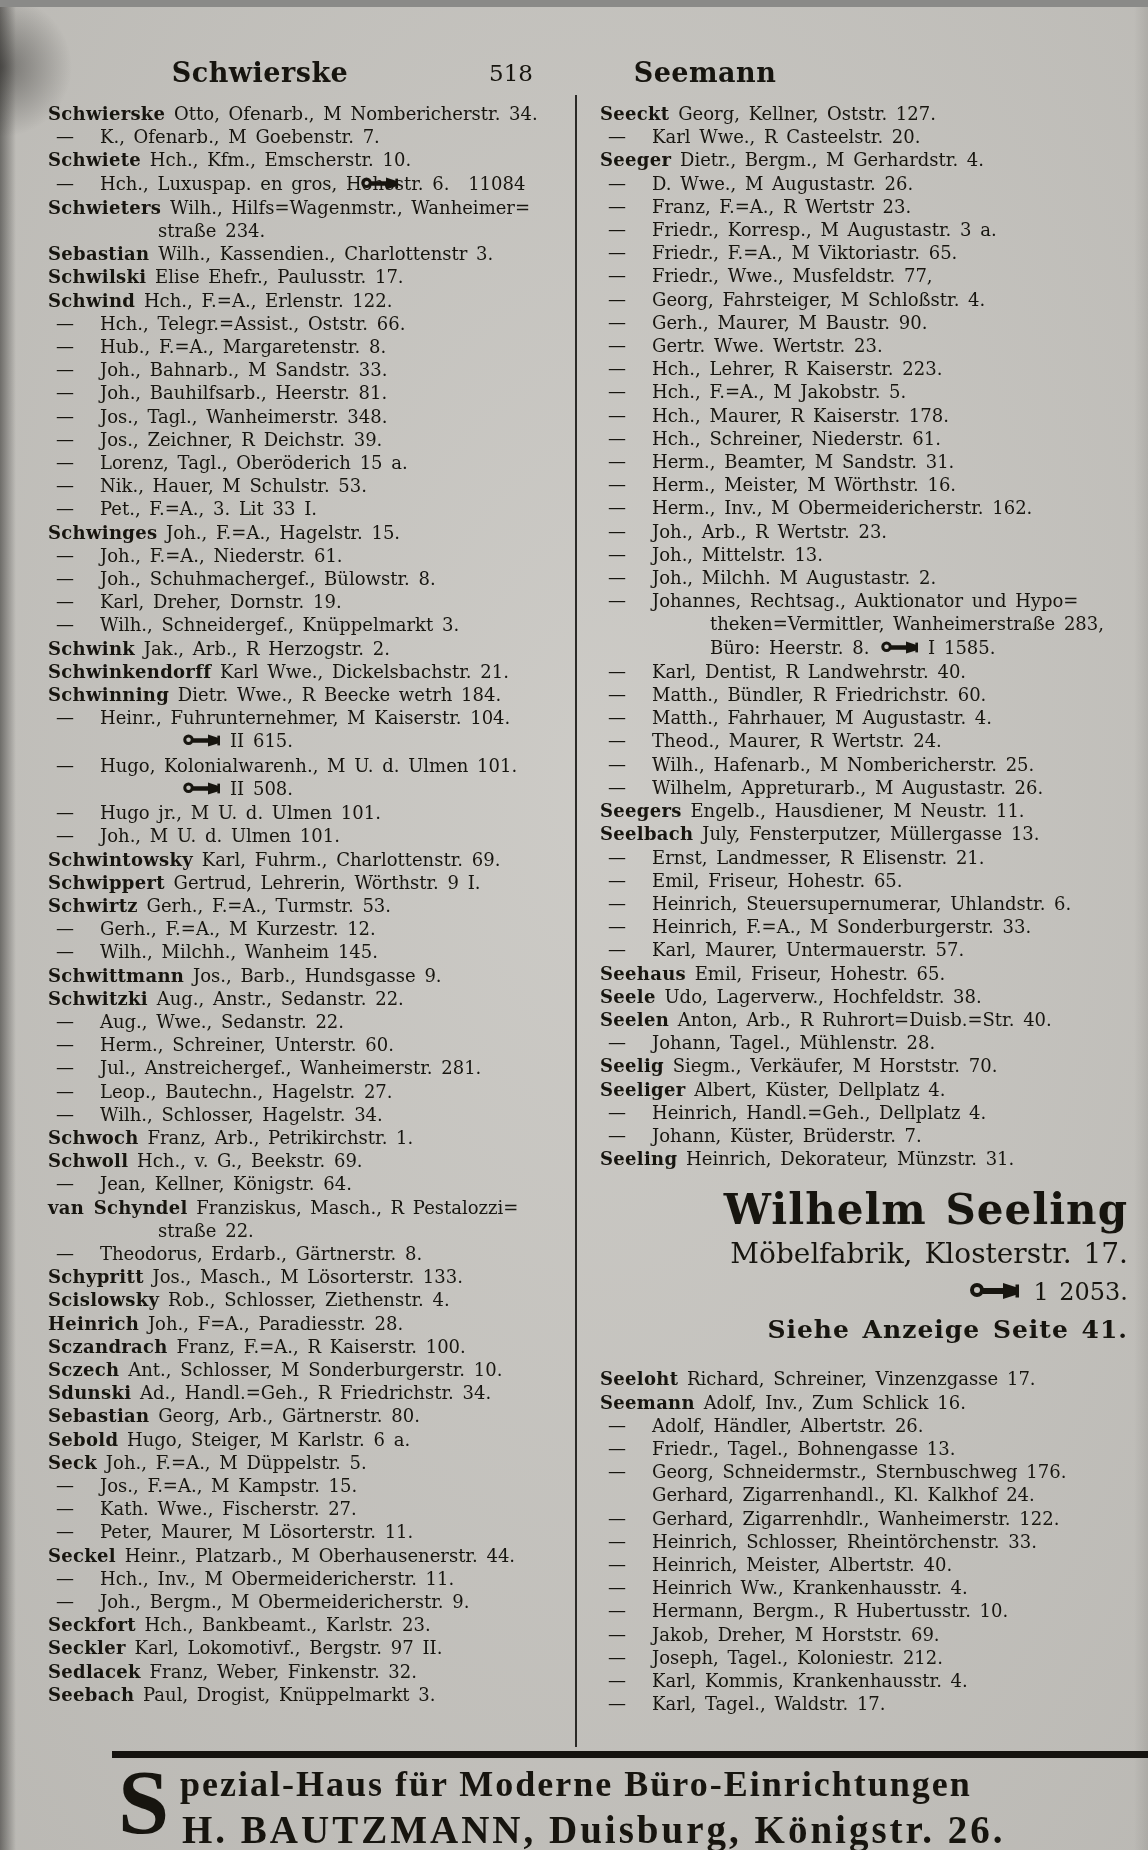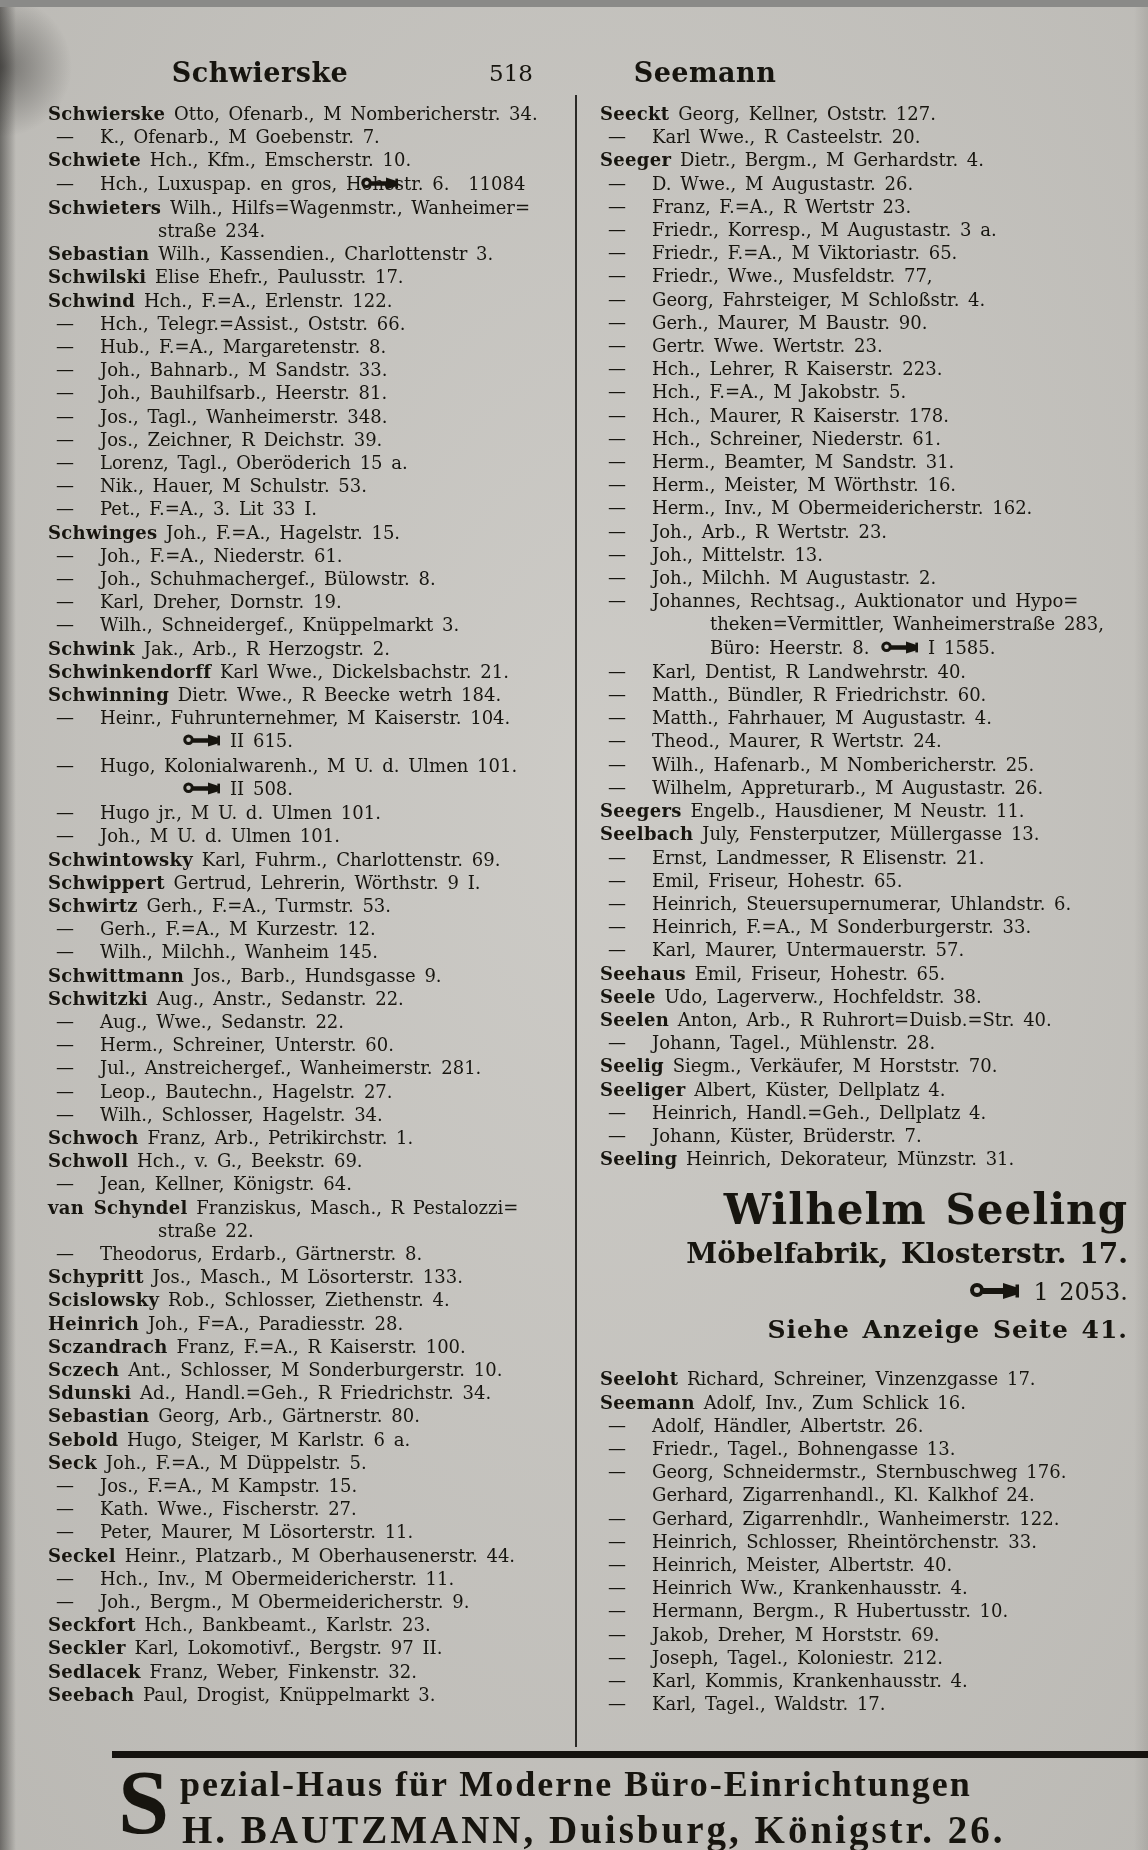--- a/index.html
+++ b/index.html
@@ -24,21 +24,21 @@
   .col.right{left:600px; width:528px;}
   .entry{padding-left:100px; text-indent:-100px;}
   .entry .dash{display:inline-block; width:44px; margin-left:8px; text-indent:0;}
   .entry .dash.hid{visibility:hidden;}
   .lead{font-weight:bold; letter-spacing:.3px;}
   .cont{padding-left:110px;}
   .phline{padding-left:132px;}
   .phico{display:inline-block; vertical-align:-1px; margin:0 8px 0 2px;}
   .seeling-ad{margin:16px 0 18px; text-align:right;}
   .ad-title{font-size:42px; line-height:48px; font-weight:bold; letter-spacing:1px;}
-  .ad-sub{font-size:28px; line-height:40px; font-weight:bold;}
+  .ad-sub{font-size:28px; line-height:40px; font-weight:normal;}
   .ad-phone{font-size:24px; line-height:36px;}
   .ad-phone .phico{margin-right:12px;}
   .ad-note{font-size:25px; line-height:38px; font-weight:bold; letter-spacing:1px;}
   .bottom-ad{position:absolute; left:0; top:1744px; width:1148px; height:106px;}
   .bottom-rule{position:absolute; left:112px; top:0; width:1036px; height:7px; background:#15130f;}
   .ba-drop{position:absolute; left:118px; top:8px; font-size:92px; line-height:86px; font-weight:bold; font-family:"Liberation Serif","DejaVu Serif",serif;}
   .ba-l1{position:absolute; left:180px; top:12px; font-size:36px; font-weight:bold; letter-spacing:2px; font-family:"Liberation Serif","DejaVu Serif",serif; white-space:nowrap;}
   .ba-l2{position:absolute; left:182px; top:56px; font-size:39px; font-weight:bold; letter-spacing:3px; font-family:"Liberation Serif","DejaVu Serif",serif; white-space:nowrap;}
 </style>
 </head>

